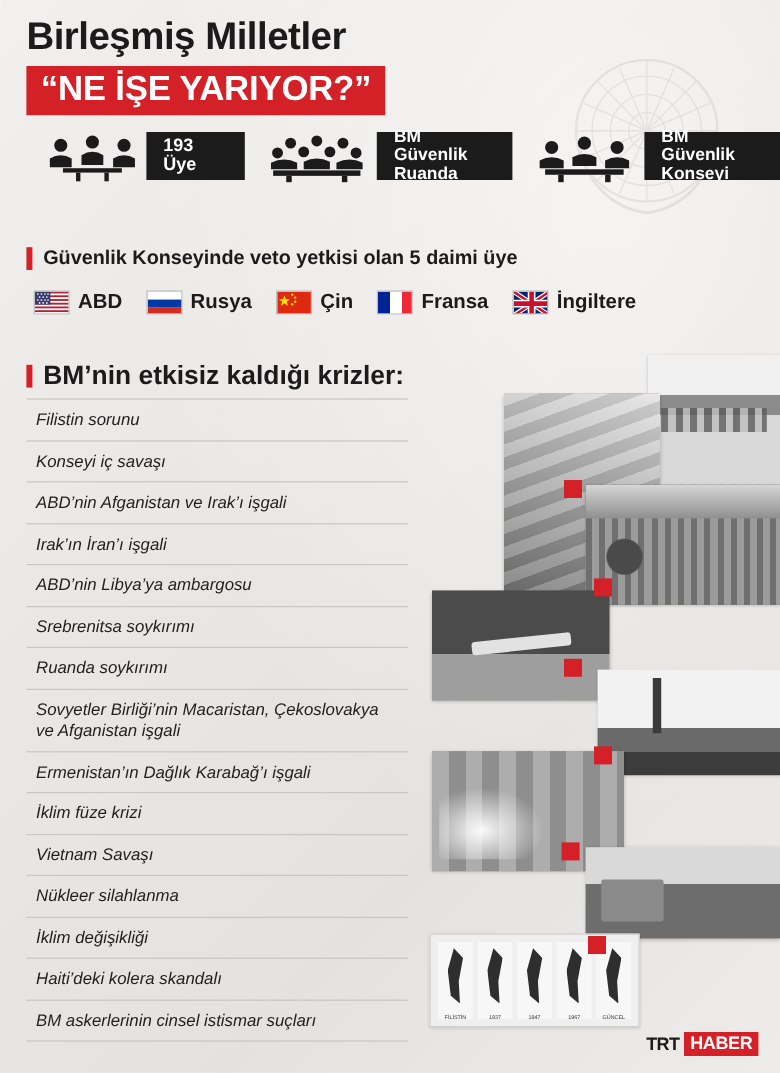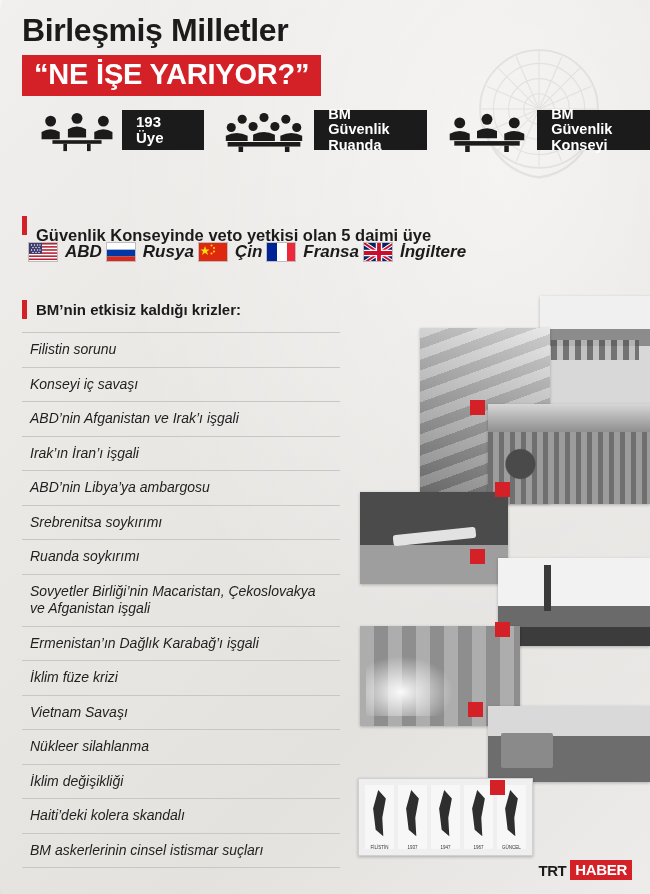--- a/index.html
+++ b/index.html
@@ -67,39 +67,39 @@
     font-size: 15px; font-weight: bold; line-height: 1.05;
   }
   .stat-bar.two-line { font-size: 14.5px; }
 
   
   .veto-head {
     position: absolute; left: 22px; top: 206px;
     display: flex; align-items: center; gap: 9px;
   }
   .red-tick { width: 5px; height: 19px; background: #d42027; }
-  .veto-head-text { font-size: 16.5px; font-weight: bold; color: #1b1b1b; margin-top: 20px; }
+  .veto-head-text { font-size: 16.5px; font-weight: bold; color: #1b1b1b; }
 
   .flags {
     position: absolute; left: 28px; top: 242px;
-    display: flex; align-items: center; gap: 4px; font-style: italic;
+    display: flex; align-items: center; gap: 20px;
   }
   .flag-item { display: flex; align-items: center; gap: 7px; }
   .flag-item .name { font-size: 17px; font-weight: bold; color: #1b1b1b; }
   .flag {
     width: 30px; height: 20px; border: 1px solid #bdbdbd;
     position: relative; overflow: hidden; flex: 0 0 auto;
   }
 
   
   .crises-head {
     position: absolute; left: 22px; top: 300px;
     display: flex; align-items: center; gap: 9px;
   }
-  .crises-head-text { font-size: 15px; font-weight: bold; color: #1b1b1b; }
+  .crises-head-text { font-size: 22px; font-weight: bold; color: #1b1b1b; }
 
   .crises-list {
     position: absolute; left: 22px; top: 332px;
     width: 318px;
   }
   .crisis-row {
     border-bottom: 1px solid #c9c6c3;
     padding: 8px 6px 8px 8px;
     font-style: italic;
     font-size: 14px;

